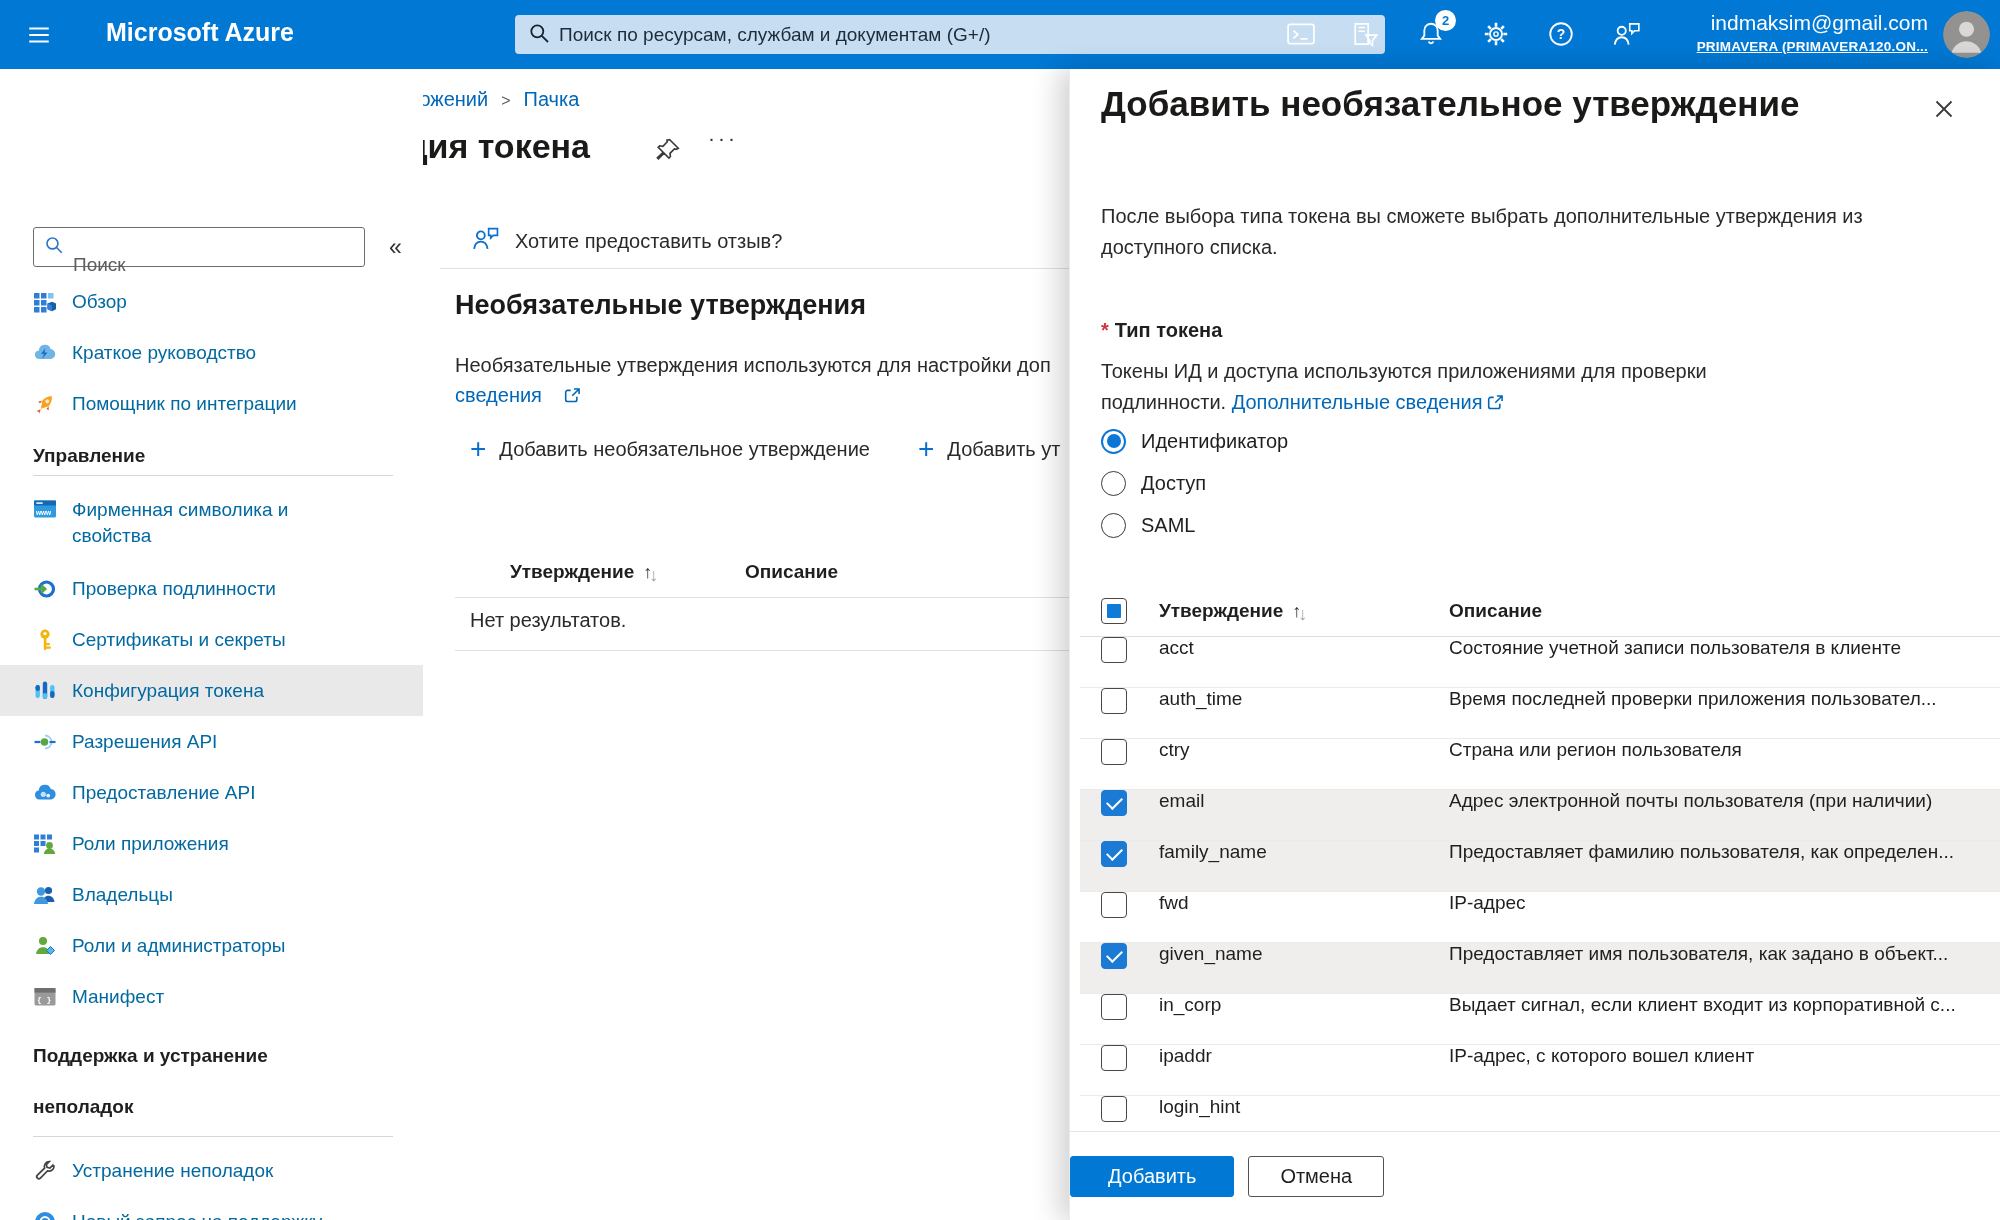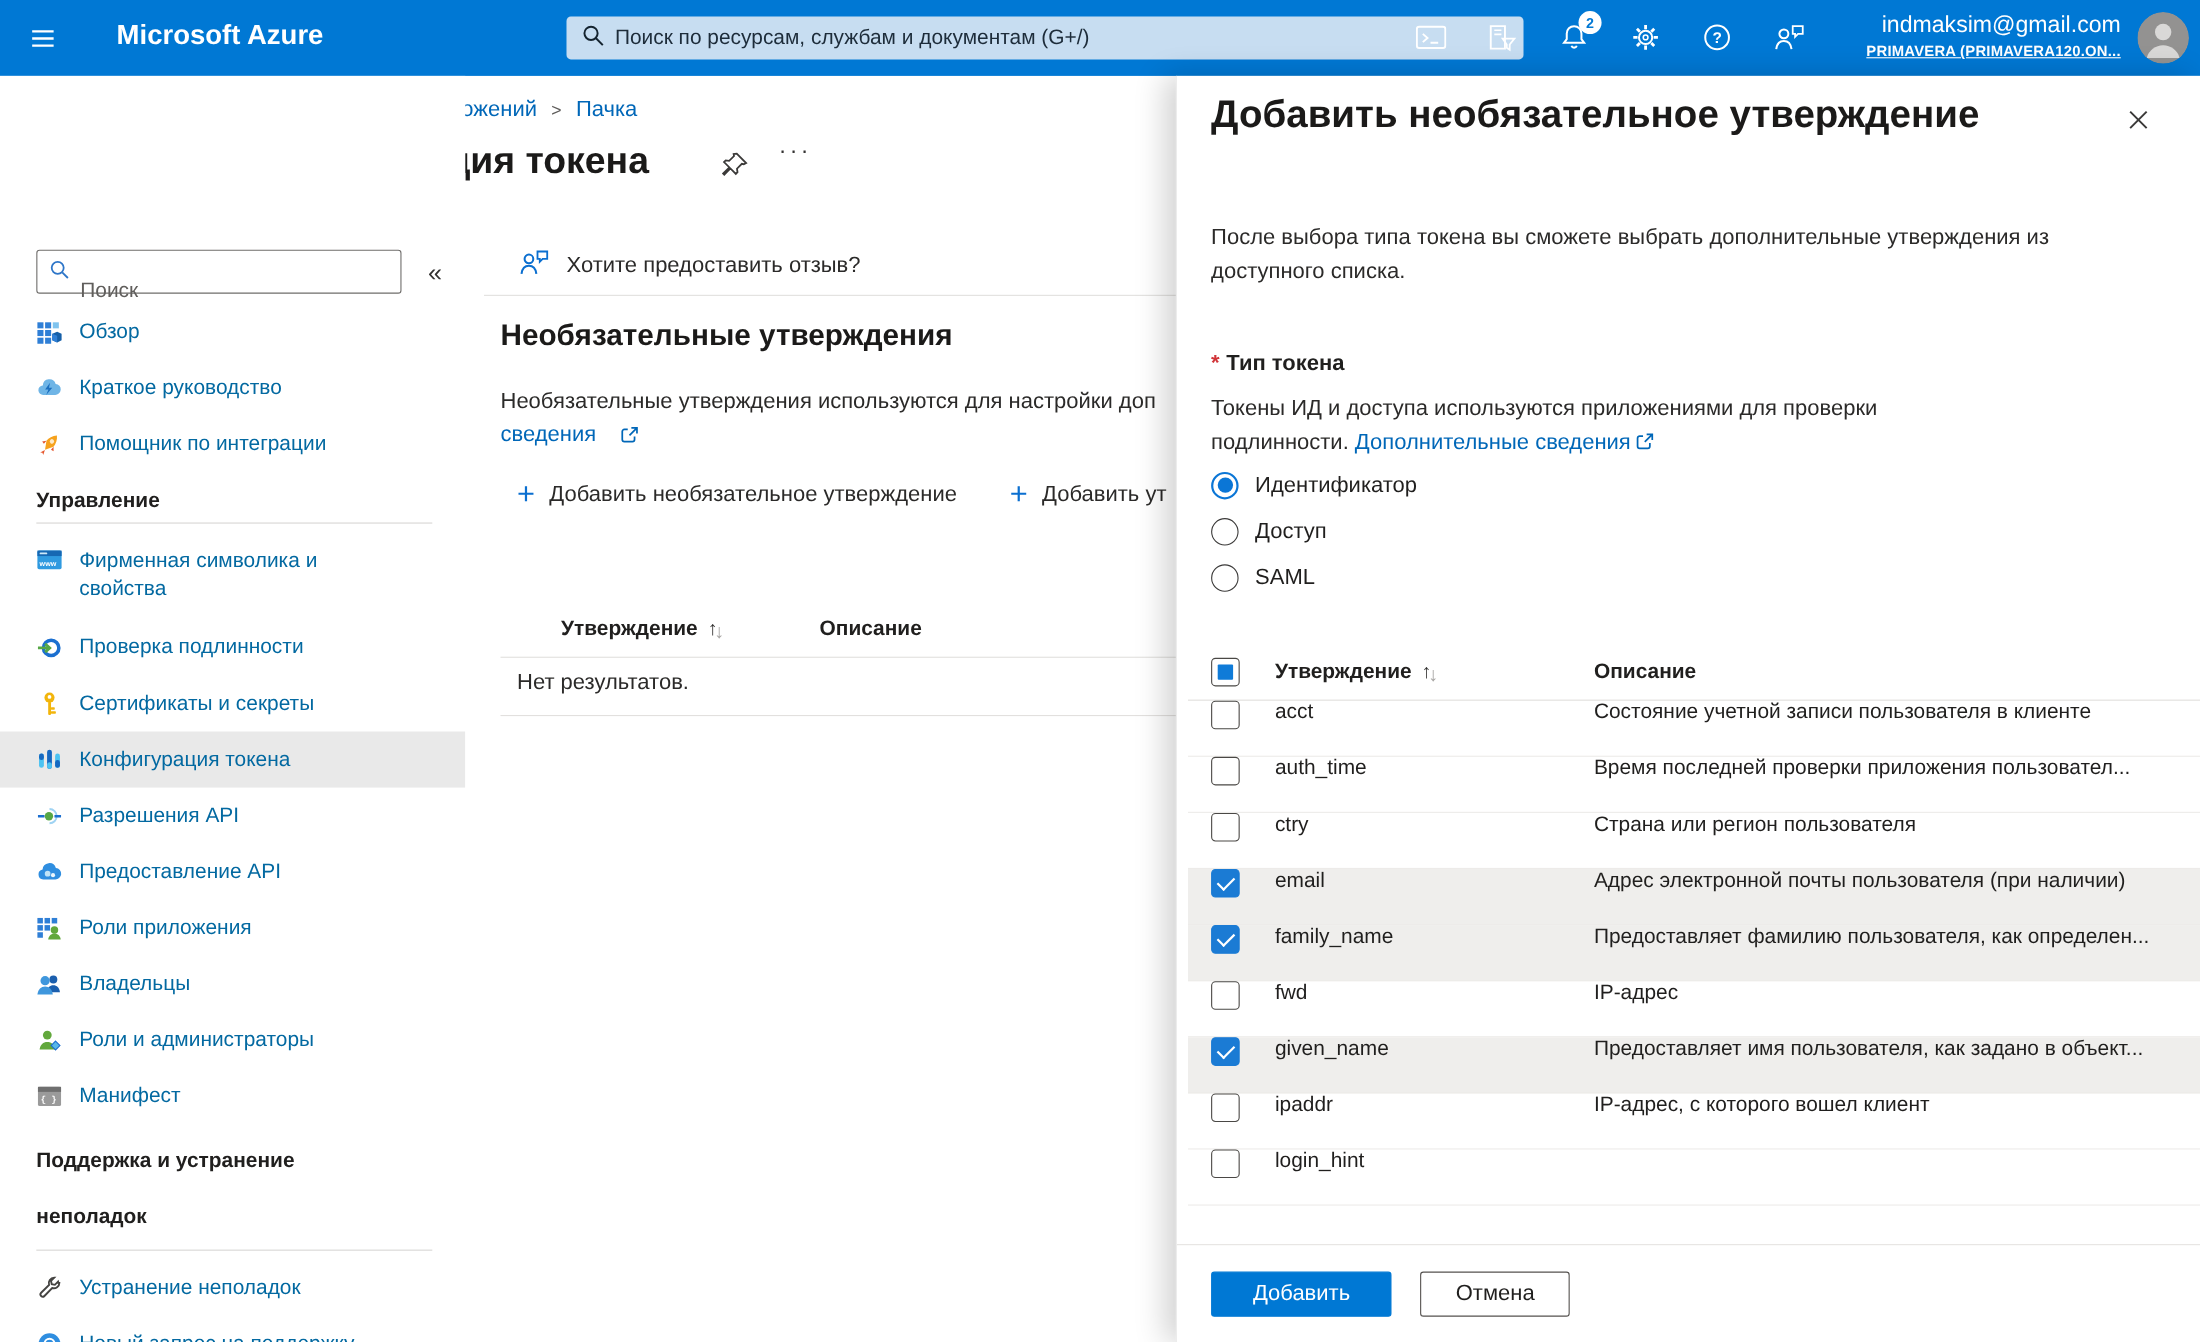--- a/index.html
+++ b/index.html
@@ -94,21 +94,21 @@
           border-bottom:1px solid #edebe9; cursor:pointer; }
   .crow.checked { background:#efeeec; }
   .cb { width:26px; height:26px; border:1.5px solid #4a4845; border-radius:4px; flex:none; position:relative; background:#fff; cursor:pointer; }
   .cb.checked { background:#1b7bd4; border-color:#1b7bd4; }
   .cb.checked::after { content:""; position:absolute; left:8px; top:3px; width:7px; height:13px;
                        border-right:2.5px solid #fff; border-bottom:2.5px solid #fff; transform:rotate(45deg); }
   .cb.ind::after { content:""; position:absolute; inset:5px; background:#0f7bd8; border-radius:1px; }
   .cname { margin-left:32px; width:290px; flex:none; white-space:nowrap; overflow:hidden; }
   .cdesc { flex:1; white-space:nowrap; overflow:hidden; padding-right:20px; }
   .pfooter { position:absolute; left:0; top:1062px; width:100%; height:89px; background:#fff; border-top:1px solid #e6e4e2;
-             display:flex; align-items:center; padding-left:31px; gap:26px; z-index:3; }
+             display:flex; align-items:center; gap:14px; z-index:3; }
   .btn-primary { height:41px; padding:0 37px; background:#0078d4; border:1px solid #0078d4; border-radius:3px;
                  color:#fff; font-size:20px; font-family:inherit; display:flex; align-items:center; cursor:pointer; }
   .btn-secondary { height:41px; padding:0 31px; background:#fff; border:1.5px solid #55524f; border-radius:3px;
                  color:#201f1e; font-size:20px; font-family:inherit; display:flex; align-items:center; cursor:pointer; }
 </style>
 </head>
 <body>
 
 <div class="screen">
 
@@ -523,20 +523,25 @@
         <span class="cname">fwd</span>
         <span class="cdesc">IP-адрес</span>
       </div>
       <div class="crow checked">
         <span class="cb checked"></span>
         <span class="cname">given_name</span>
         <span class="cdesc">Предоставляет имя пользователя, как задано в объект...</span>
       </div>
       <div class="crow">
         <span class="cb"></span>
+        <span class="cname">in_corp</span>
+        <span class="cdesc">Выдает сигнал, если клиент входит из корпоративной с...</span>
+      </div>
+      <div class="crow">
+        <span class="cb"></span>
         <span class="cname">ipaddr</span>
         <span class="cdesc">IP-адрес, с которого вошел клиент</span>
       </div>
       <div class="crow">
         <span class="cb"></span>
         <span class="cname">login_hint</span>
         <span class="cdesc"></span>
       </div>
     </div>
 

